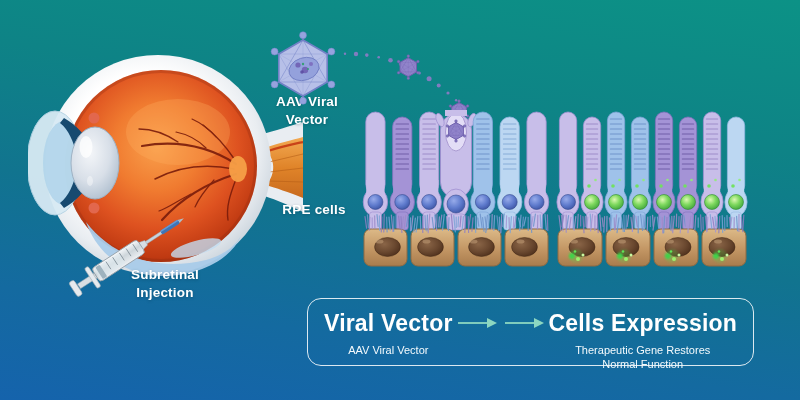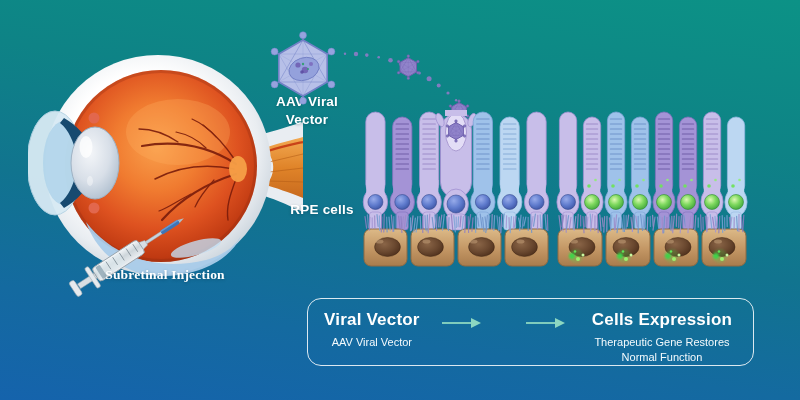--- a/index.html
+++ b/index.html
@@ -3,33 +3,33 @@
 <meta charset="utf-8">
 <style>
   html,body{margin:0;padding:0;background:#111;}
   .stage{position:relative;width:800px;height:400px;overflow:hidden;
     font-family:"Liberation Sans",sans-serif;
     background:linear-gradient(188deg,#0C9286 0%,#0E8386 30%,#11748F 55%,#146AA0 78%,#1563AC 100%);}
   .canvas-label{position:absolute;color:#FFFFFF;font-size:13.5px;font-weight:600;
     line-height:1.32;text-align:center;letter-spacing:0.2px;
     text-shadow:0 1px 3px rgba(0,50,70,0.35);}
   #lbl-aav{left:263px;top:93px;width:88px;}
-  #lbl-rpe{left:284px;top:201px;width:76px;white-space:nowrap;}
-  #lbl-subretinal{left:103px;top:266px;width:124px;font-family:Liberation Serif, serif;}
+  #lbl-rpe{left:276px;top:201px;width:76px;white-space:nowrap;}
+  #lbl-subretinal{left:103px;top:266px;width:124px;}
   #eye-svg{position:absolute;left:28px;top:50px;}
   #virus-big{position:absolute;left:266px;top:30px;}
   #trail-svg{position:absolute;left:330px;top:38px;}
   #panel1{position:absolute;left:362px;top:108px;}
   #panel2{position:absolute;left:556px;top:108px;}
   .flow-box{position:absolute;left:307px;top:298px;width:447px;height:68px;
     border:1.5px solid rgba(255,255,255,0.85);border-radius:14px;
     display:flex;align-items:flex-start;justify-content:space-between;
     padding:11px 16px 0;box-sizing:border-box;color:#FFFFFF;}
   .flow-step{display:flex;flex-direction:column;align-items:center;flex:none;}
-  .flow-title{font-size:17px;font-weight:700;letter-spacing:0.2px;line-height:1.2;white-space:nowrap;}
+  .flow-title{font-size:23px;font-weight:700;letter-spacing:0.2px;line-height:1.2;white-space:nowrap;}
   .flow-sub{font-size:11px;font-weight:400;margin-top:5px;line-height:1.3;text-align:center;color:#F4FAFD;}
   .flow-step-3 .flow-sub{max-width:150px;}
   .flow-arrow{margin-top:7px;flex:none;}
   .flow-arrow line{stroke:var(--mint,#8CD7C1);stroke-width:1.8;}
   .flow-arrow path{fill:var(--mint,#8CD7C1);}
 </style>
 </head>
 <body>
 
 <div class="stage">

